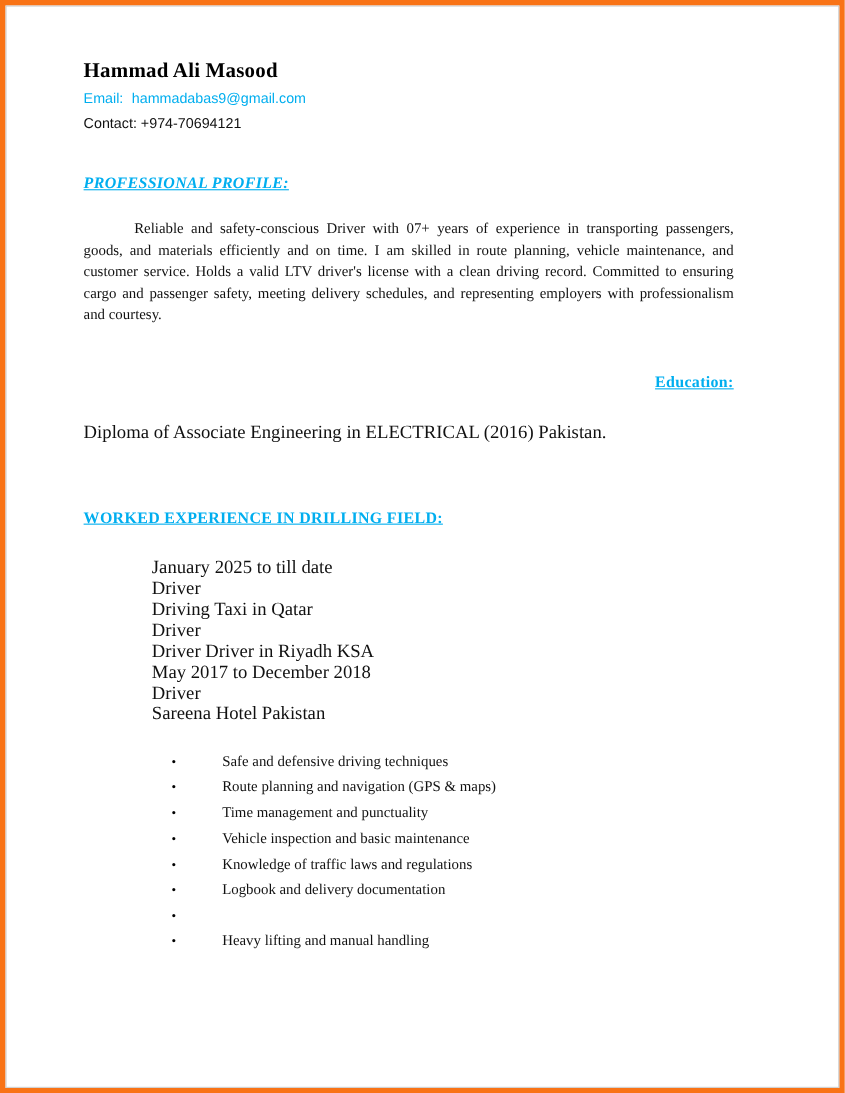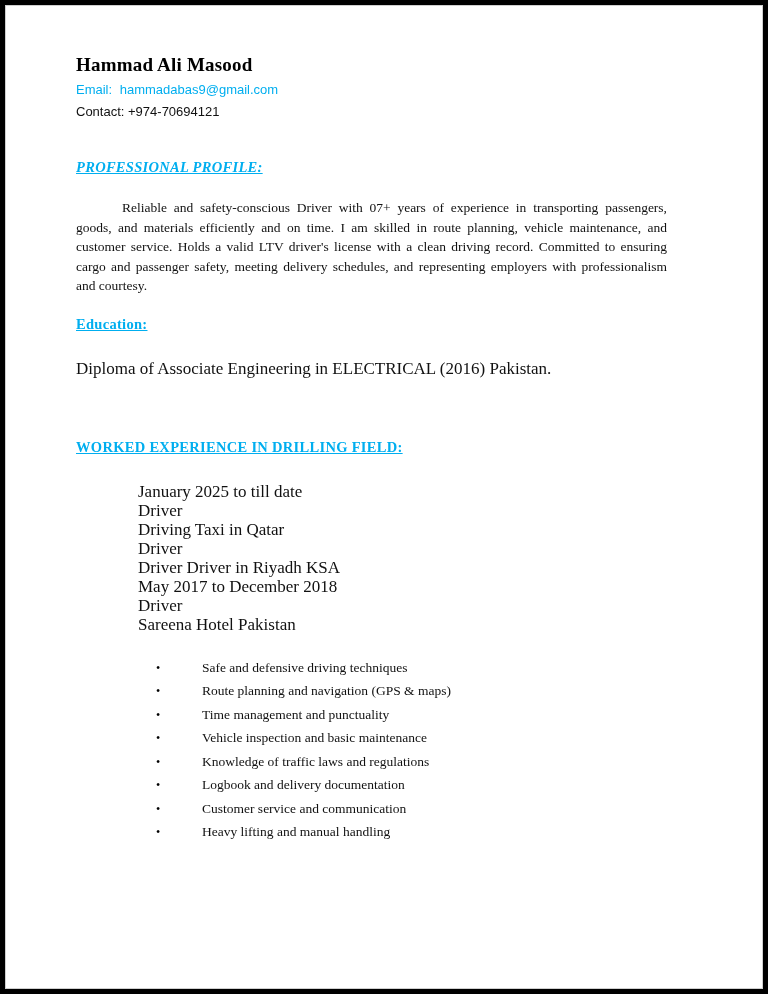--- a/index.html
+++ b/index.html
@@ -5,21 +5,21 @@
   html, body {
     margin: 0;
     padding: 0;
     background: #e9e9e9;
     font-family: "Liberation Serif", serif;
   }
   .page-frame {
     width: 768px;
     height: 994px;
     box-sizing: border-box;
-    background: #000000;
+    background: #f97316;
     padding: 5px;
   }
   .page {
     width: 100%;
     height: 100%;
     box-sizing: border-box;
     background: #ffffff;
     border: 1px solid #cfcfcf;
     padding: 48px 95px 40px 70px;
     overflow: hidden;
@@ -53,21 +53,21 @@
   }
   .heading-profile { margin-top: 40px; font-style: italic; }
   .profile-body {
     font-size: 13.5px;
     line-height: 19.5px;
     text-align: justify;
     text-indent: 46px;
     margin: 22px 0 0 0;
     color: #111111;
   }
-  .heading-education { margin-top: 20px; }
+  .heading-education { margin-top: 44px; text-align: right; }
   .education-body {
     font-size: 17px;
     margin: 26px 0 0 0;
     color: #111111;
   }
   .heading-experience { margin-top: 60px; }
   .experience-list {
     list-style: none;
     margin: 26px 0 0 0;
     padding: 0 0 0 62px;
@@ -151,21 +151,20 @@
       <li>
         <span class="bullet">•</span>
         <span>Knowledge of traffic laws and regulations</span>
       </li>
       <li>
         <span class="bullet">•</span>
         <span>Logbook and delivery documentation</span>
       </li>
       <li>
         <span class="bullet">•</span>
-        <span>Customer service and communication</span>
       </li>
       <li>
         <span class="bullet">•</span>
         <span>Heavy lifting and manual handling</span>
       </li>
     </ul>
 
   </div>
 </div>
 

